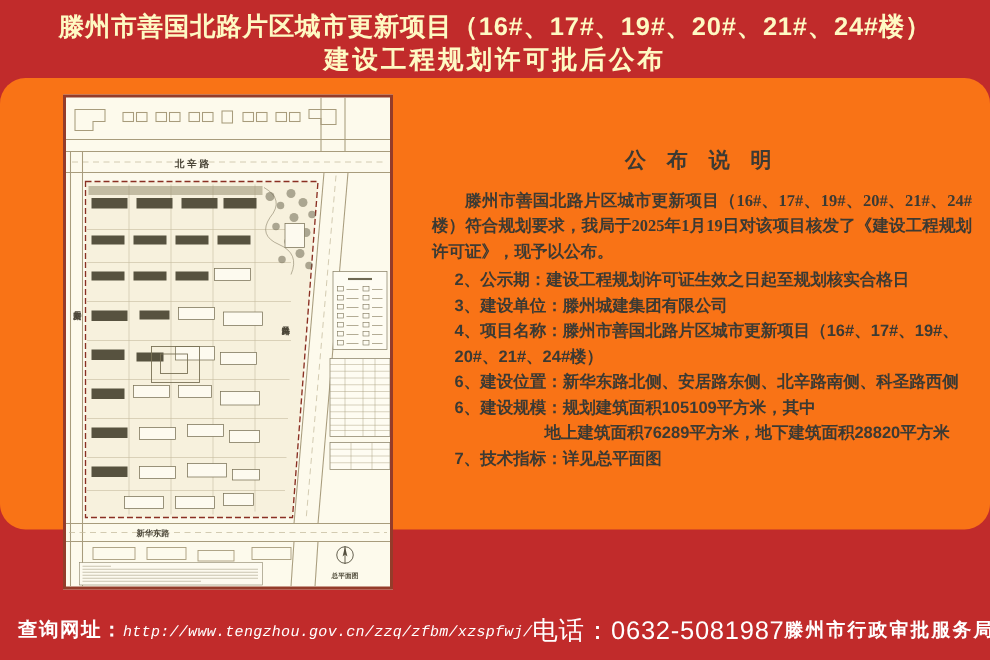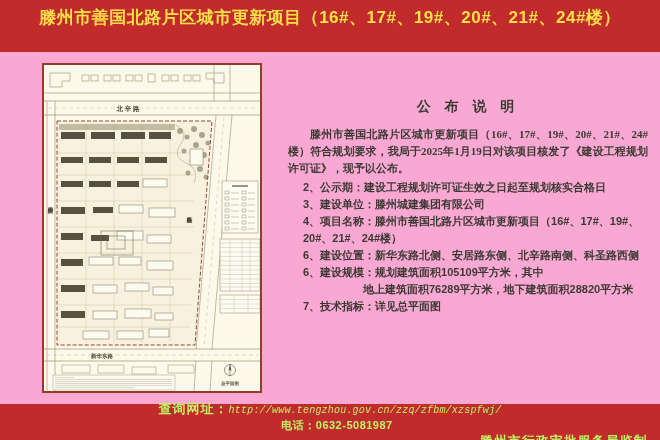--- a/index.html
+++ b/index.html
@@ -3,52 +3,53 @@
 <meta charset="utf-8">
 <style>
   html,body{margin:0;padding:0;background:#6b6b6b;}
   .poster{
     position:relative;width:660px;height:440px;overflow:hidden;
     background:#c12b2b;
     font-family:"Liberation Sans","DejaVu Sans",sans-serif;
   }
   
   .title{position:absolute;top:6px;left:0;right:0;text-align:center;
-    color:#fde047;font-weight:bold;}
+    color:#fef9c3;font-weight:bold;}
   .title .t1{font-size:17px;line-height:23px;letter-spacing:0.5px;}
   .title .t2{font-size:17px;line-height:22px;letter-spacing:2px;}
   
-  .panel{position:absolute;top:52px;left:0;width:660px;height:352px;background:#f9a8d4;}
+  .panel{position:absolute;top:52px;left:0;width:660px;height:301px;background:#f97316;border-radius:17px;}
   
   .map-frame{position:absolute;left:42px;top:11px;width:220px;height:330px;
     background:#fdfaec;border:2px solid #943c2a;box-sizing:border-box;}
   .map-frame svg{display:block;width:216px;height:326px;}
   
   .announce{position:absolute;left:288px;top:46px;width:360px;color:#3c3a33;font-weight:bold;}
   .a-head{text-align:center;font-size:14px;letter-spacing:5px;margin:0 0 10px 0;}
   .a-intro{font-size:11px;line-height:17px;text-indent:22px;margin:0 0 2px 0;text-align:justify;font-family:Liberation Serif, serif;}
   .a-item{font-size:11px;line-height:17px;padding-left:15px;}
   .a-item.cont{padding-left:75px;}
   
   .footer{position:absolute;top:400px;left:0;width:660px;height:40px;
     display:flex;align-items:center;padding:0 12px;box-sizing:border-box;
-    color:#bef264;flex-direction:column;}
+    color:#ffffff;}
   .f-left{display:flex;align-items:baseline;white-space:nowrap;}
   .f-label{font-size:13px;font-weight:bold;letter-spacing:1px;}
   .f-url{font-size:10px;font-family:"Liberation Mono","DejaVu Sans Mono",monospace;letter-spacing:0.2px;font-style:italic;}
-  .f-phone{font-size:11px;font-weight:bold;margin-left:14px;white-space:nowrap;letter-spacing:0.5px;}
+  .f-phone{font-size:17px;font-weight:normal;white-space:nowrap;letter-spacing:0.5px;}
   .f-issuer{font-size:12.5px;font-weight:bold;margin-left:auto;white-space:nowrap;letter-spacing:1.5px;}
 </style>
 </head>
 <body>
 
 <div class="poster">
 
   <div class="title">
     <div class="t1">滕州市善国北路片区城市更新项目（16#、17#、19#、20#、21#、24#楼）</div>
+    <div class="t2">建设工程规划许可批后公布</div>
   </div>
 
   <div class="panel">
 
     <div class="map-frame">
       <svg viewBox="0 0 216 326" xmlns="http://www.w3.org/2000/svg">
 
         <g stroke="#a89c7c" fill="none" stroke-width="0.7">
           <path d="M6 8 h20 v8 h-8 v6 h-12 z"></path>
           <rect x="38" y="10" width="7" height="6"></rect>

